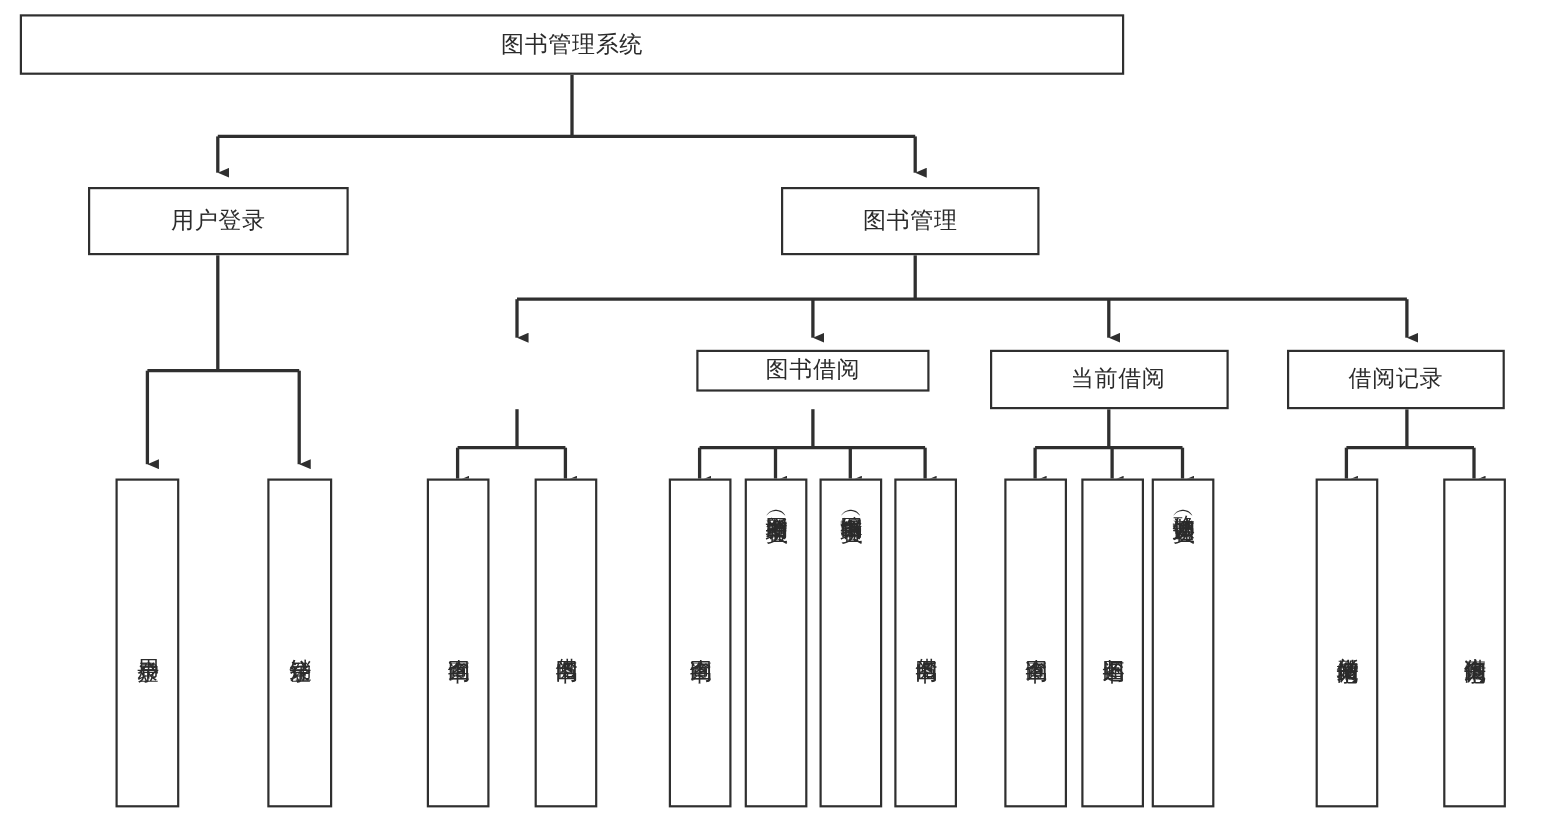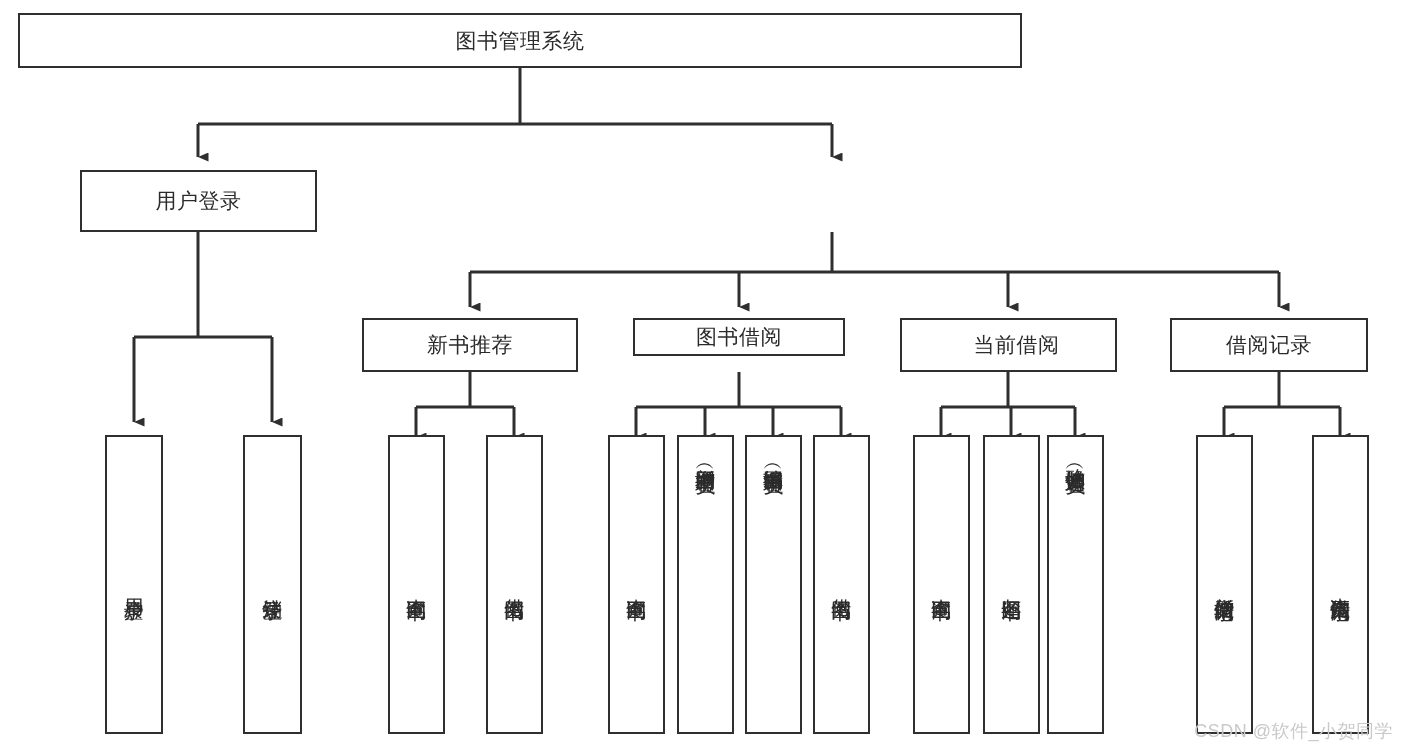--- a/index.html
+++ b/index.html
@@ -131,24 +131,24 @@
   </svg>
 
   <div class="node-box" style="left:18px; top:13px; width:1004px; height:55px;">
     <span class="node-label">图书管理系统</span>
   </div>
 
   <div class="node-box" style="left:80px; top:170px; width:237px; height:62px;">
     <span class="node-label">用户登录</span>
   </div>
 
-
-  <div class="node-box" style="left:362px; top:318px; width:216px; height:54px;">
-    <span class="node-label">新书推荐</span>
-  </div>
+  <div class="node-box" style="left:710px; top:170px; width:235px; height:62px;">
+    <span class="node-label">图书管理</span>
+  </div>
+
 
   <div class="node-box" style="left:633px; top:318px; width:212px; height:38px;">
     <span class="node-label">图书借阅</span>
   </div>
 
   <div class="node-box" style="left:900px; top:318px; width:217px; height:54px;padding-left:16px;">
     <span class="node-label">当前借阅</span>
   </div>
 
   <div class="node-box" style="left:1170px; top:318px; width:198px; height:54px;">
@@ -200,15 +200,14 @@
   </div>
 
   <div class="node-box leaf centered" style="left:1196px; top:435px; width:57px; height:299px;">
     <span class="node-label">新增借阅记录</span>
   </div>
 
   <div class="node-box leaf centered" style="left:1312px; top:435px; width:57px; height:299px;">
     <span class="node-label">查询借阅记录</span>
   </div>
 
-  <div class="watermark">CSDN @软件_小贺同学</div>
 
 </div>
 
 </body></html>

